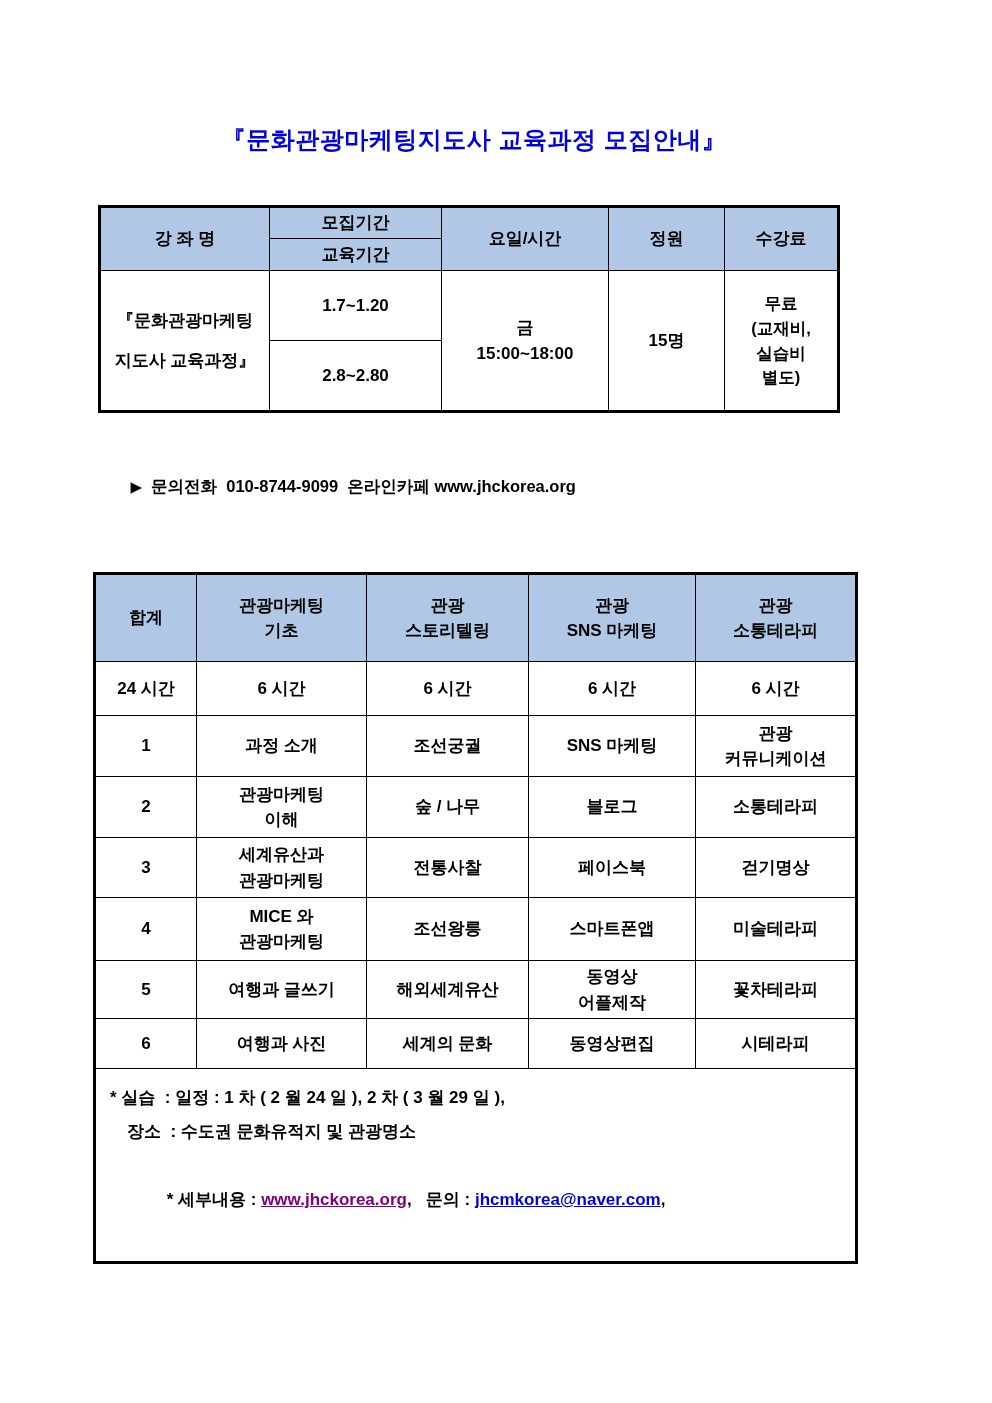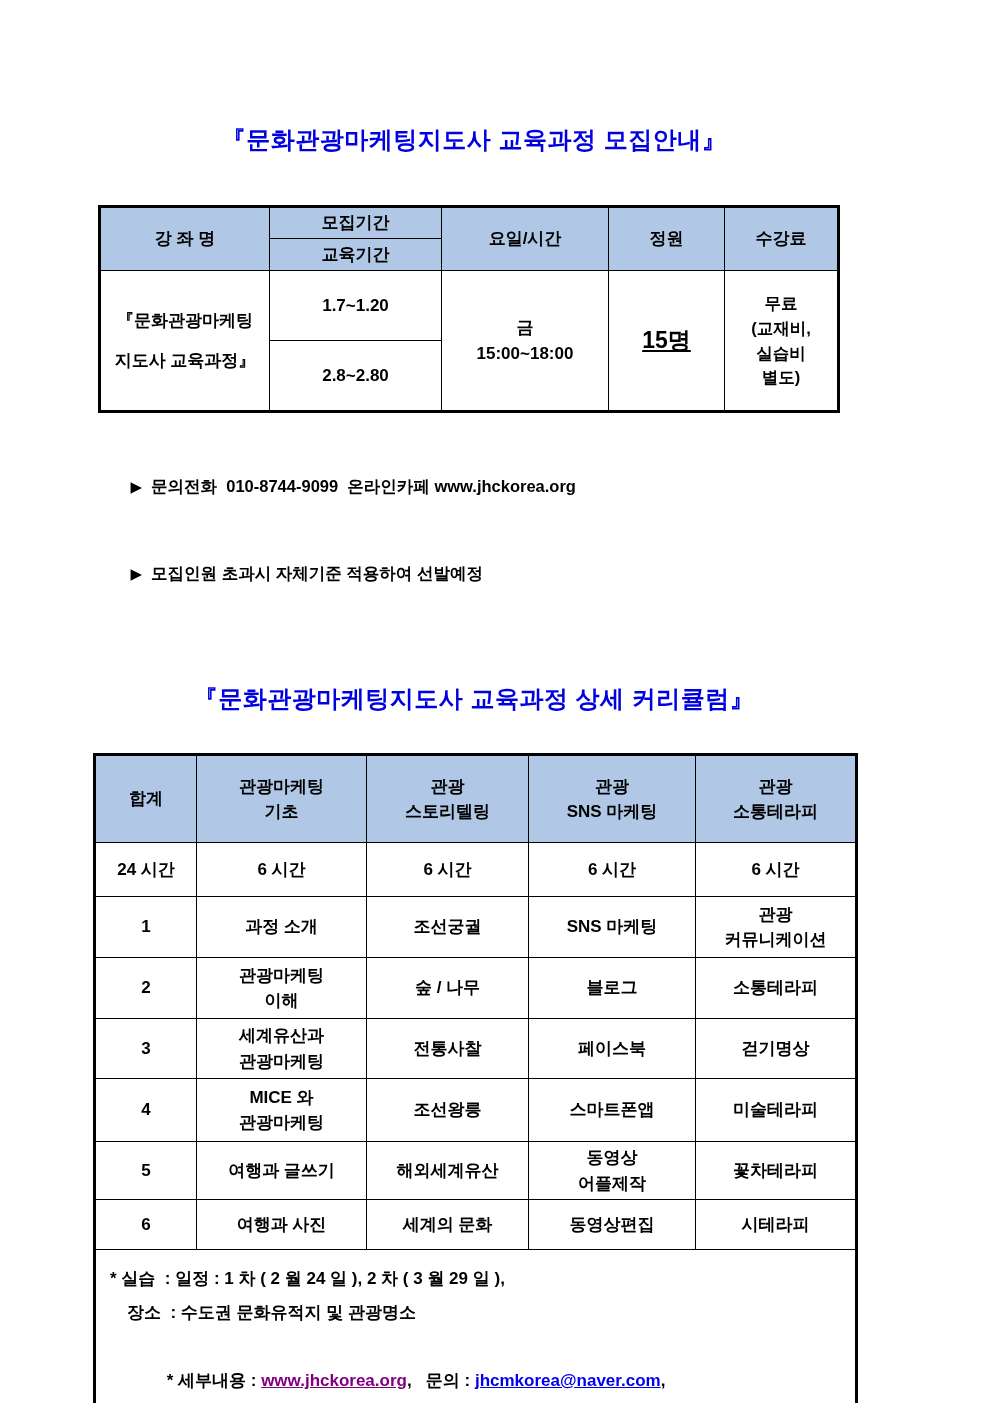--- a/index.html
+++ b/index.html
@@ -51,21 +51,21 @@
   }
   .pre { white-space: pre-line; }
 
   
   .t1 {
     margin-top: 53px;
     margin-left: 5px;
     width: 739px;
   }
   .t1 .course-cell { line-height: 2.35; }
-  .t1 .capacity-cell { font-size: 23px; text-decoration: underline; }
+  .t1 .capacity-cell { font-size: 17px; }
   .t1 .fee-cell { line-height: 1.5; font-size: 16.5px; }
 
   
   .bullets {
     margin-top: 30px;
     margin-left: 10px;
   }
   .bullet {
     font-size: 16.5px;
     font-weight: bold;
@@ -146,26 +146,22 @@
       <tr style="height:71px">
         <td>2.8~2.80</td>
       </tr>
     </tbody>
   </table>
 
   <div class="bullets">
     <div class="bullet">
       <span class="tri">▶</span><span>문의전화  010-8744-9099  온라인카페 www.jhckorea.org</span>
     </div>
-    <div class="bullet">
-      <span class="tri">▶</span><span>모집인원 초과시 자체기준 적용하여 선발예정</span>
-    </div>
   </div>
 
-  <h1 class="doc-title" id="title-curriculum">『문화관광마케팅지도사 교육과정 상세 커리큘럼』</h1>
 
   <table class="t2">
     <colgroup>
       <col style="width:102px">
         <col style="width:170px">
         <col style="width:162px">
       <col style="width:167px">
         <col style="width:161px">
     </colgroup>
     <tbody>

